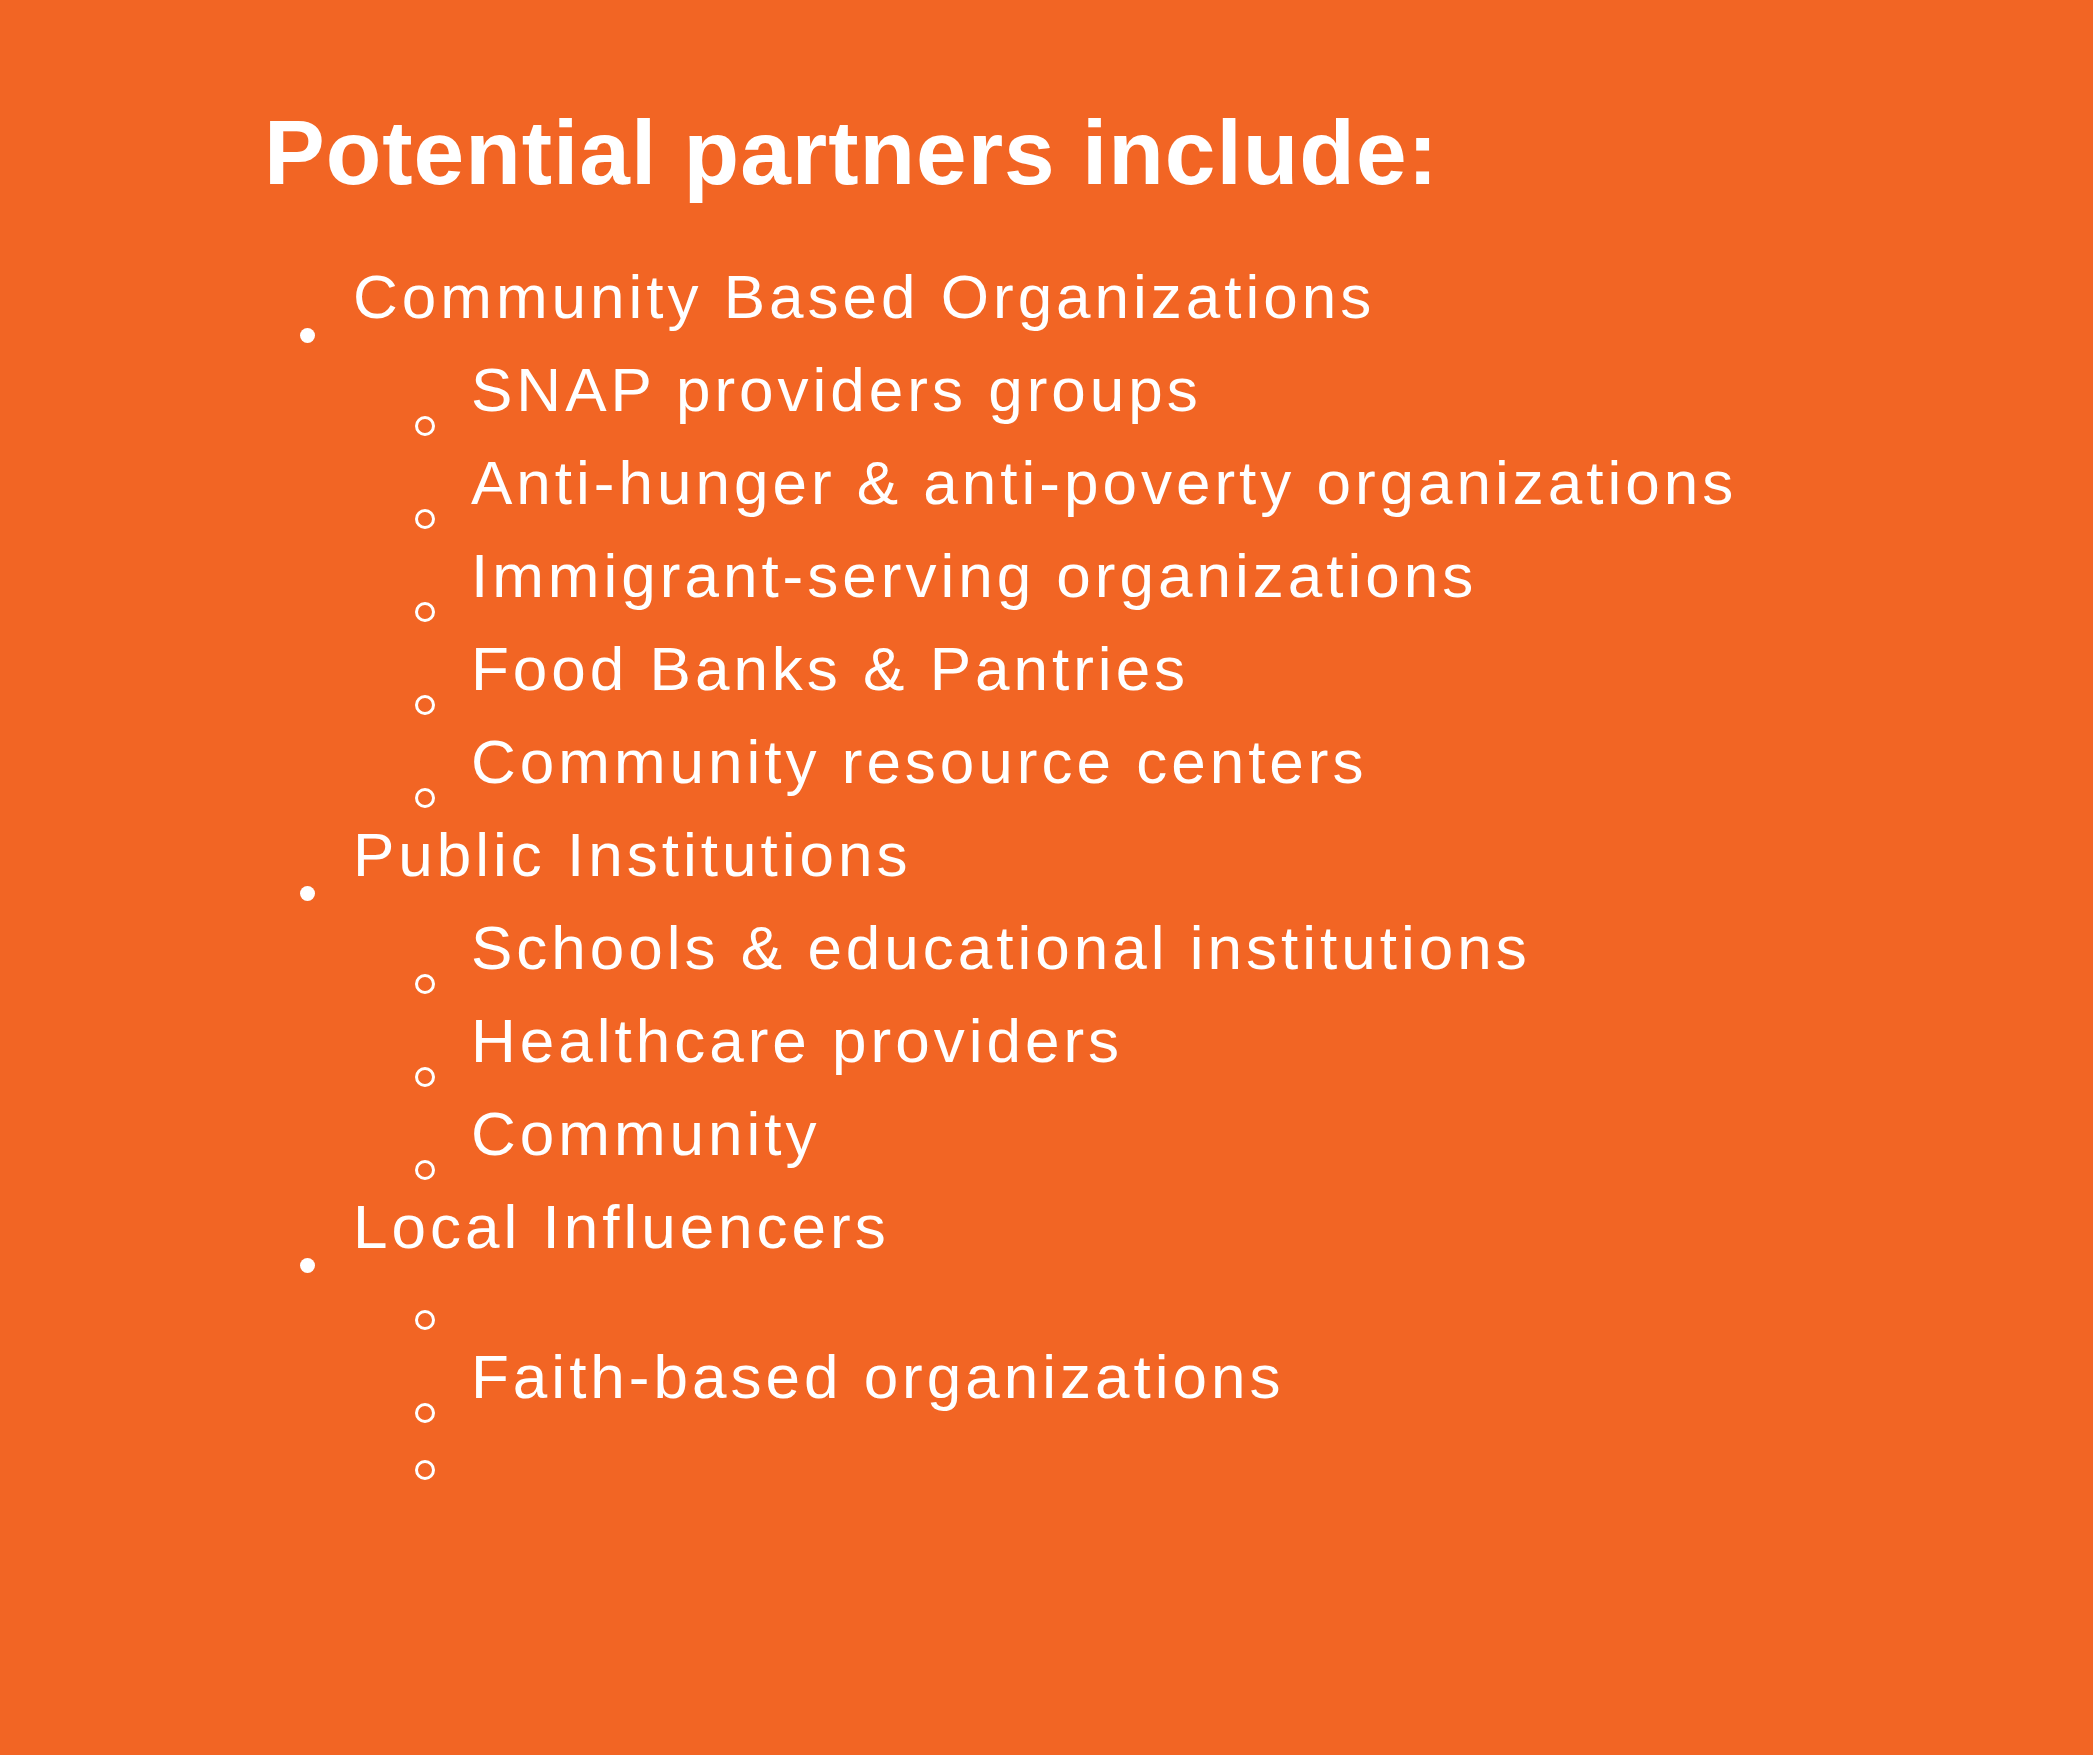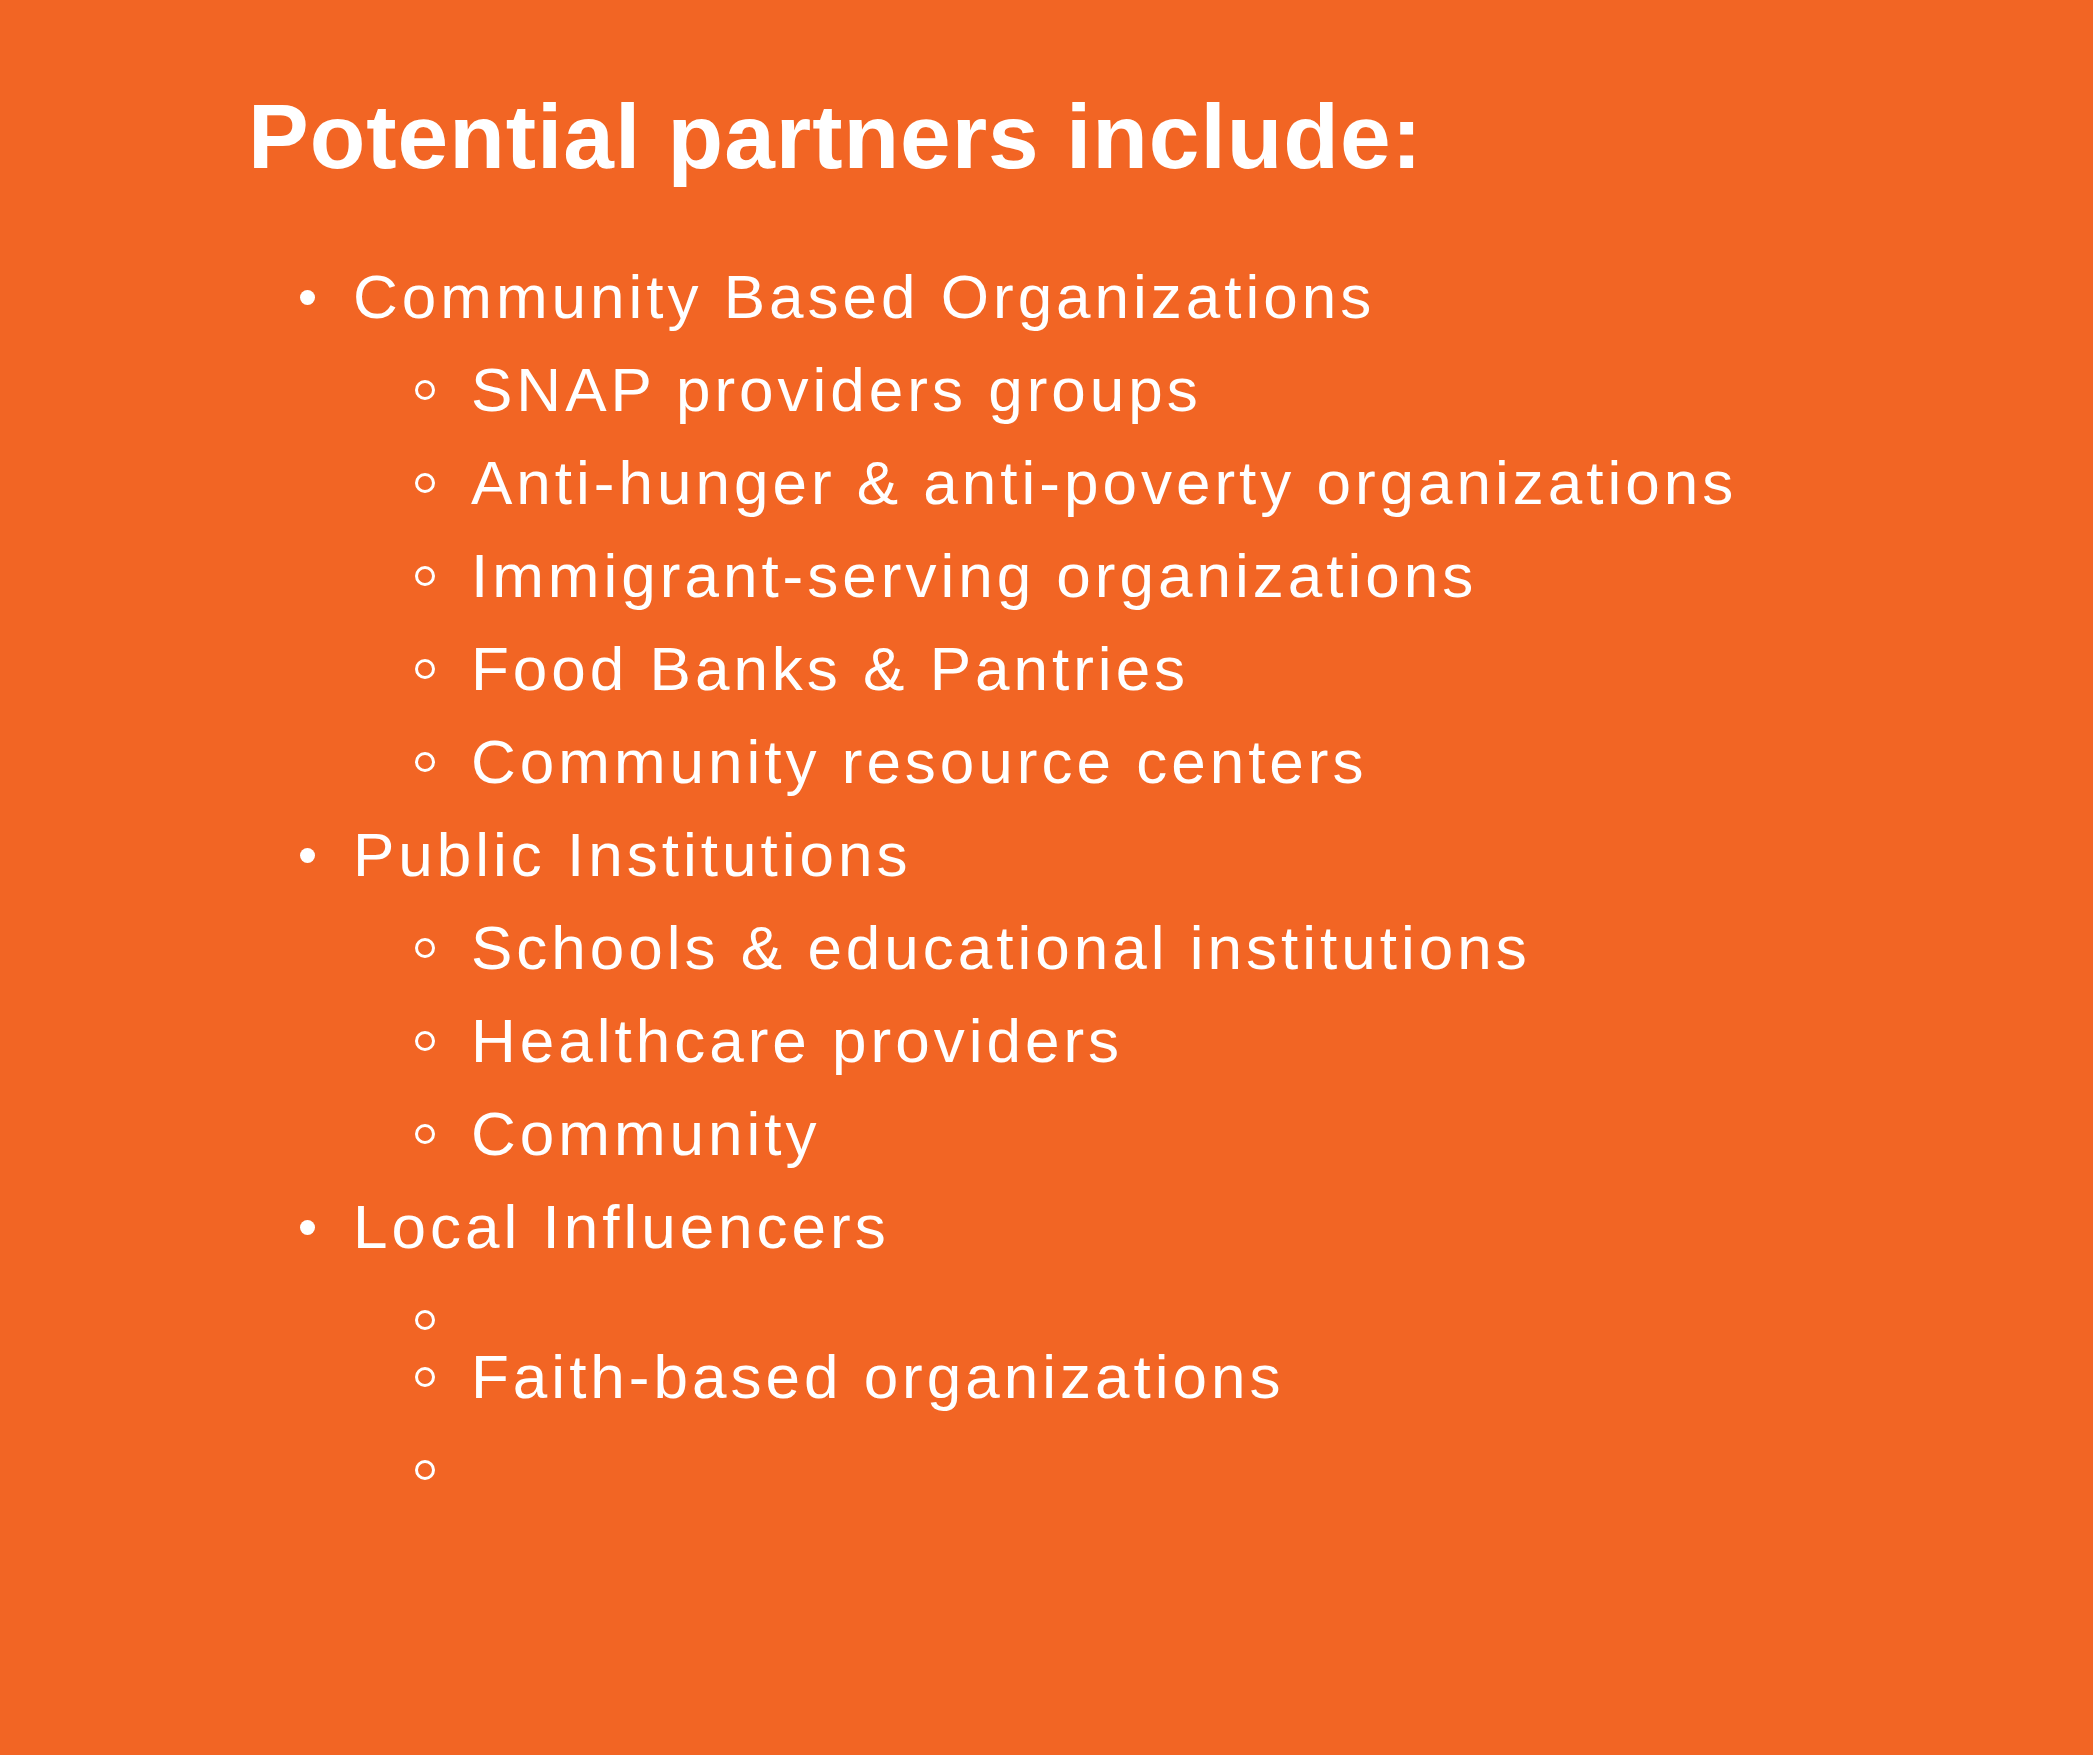--- a/index.html
+++ b/index.html
@@ -13,36 +13,36 @@
     height: 1755px;
     background: #F26524;
     color: #FFFFFF;
     font-family: "Liberation Sans", sans-serif;
     overflow: hidden;
   }
   .title {
     position: absolute;
     left: 248px;
     top: 91px;
-    margin: 0;
+    margin: 16px;
     font-size: 91px;
     line-height: 1.0;
     font-weight: 700;
     letter-spacing: 1px;
     white-space: nowrap;
   }
   .list {
     position: absolute;
     left: 0;
     top: 250px;
     width: 2094px;
   }
   .row {
     display: flex;
-    align-items: flex-start;
+    align-items: flex-end;
     font-size: 62px;
     font-weight: 300;
     letter-spacing: 4px;
     line-height: 93px;
   }
   .row.l1 { padding-left: 300px; }
   .row.l2 { padding-left: 415px; }
   .dot {
     flex: 0 0 auto;
     width: 15px;

